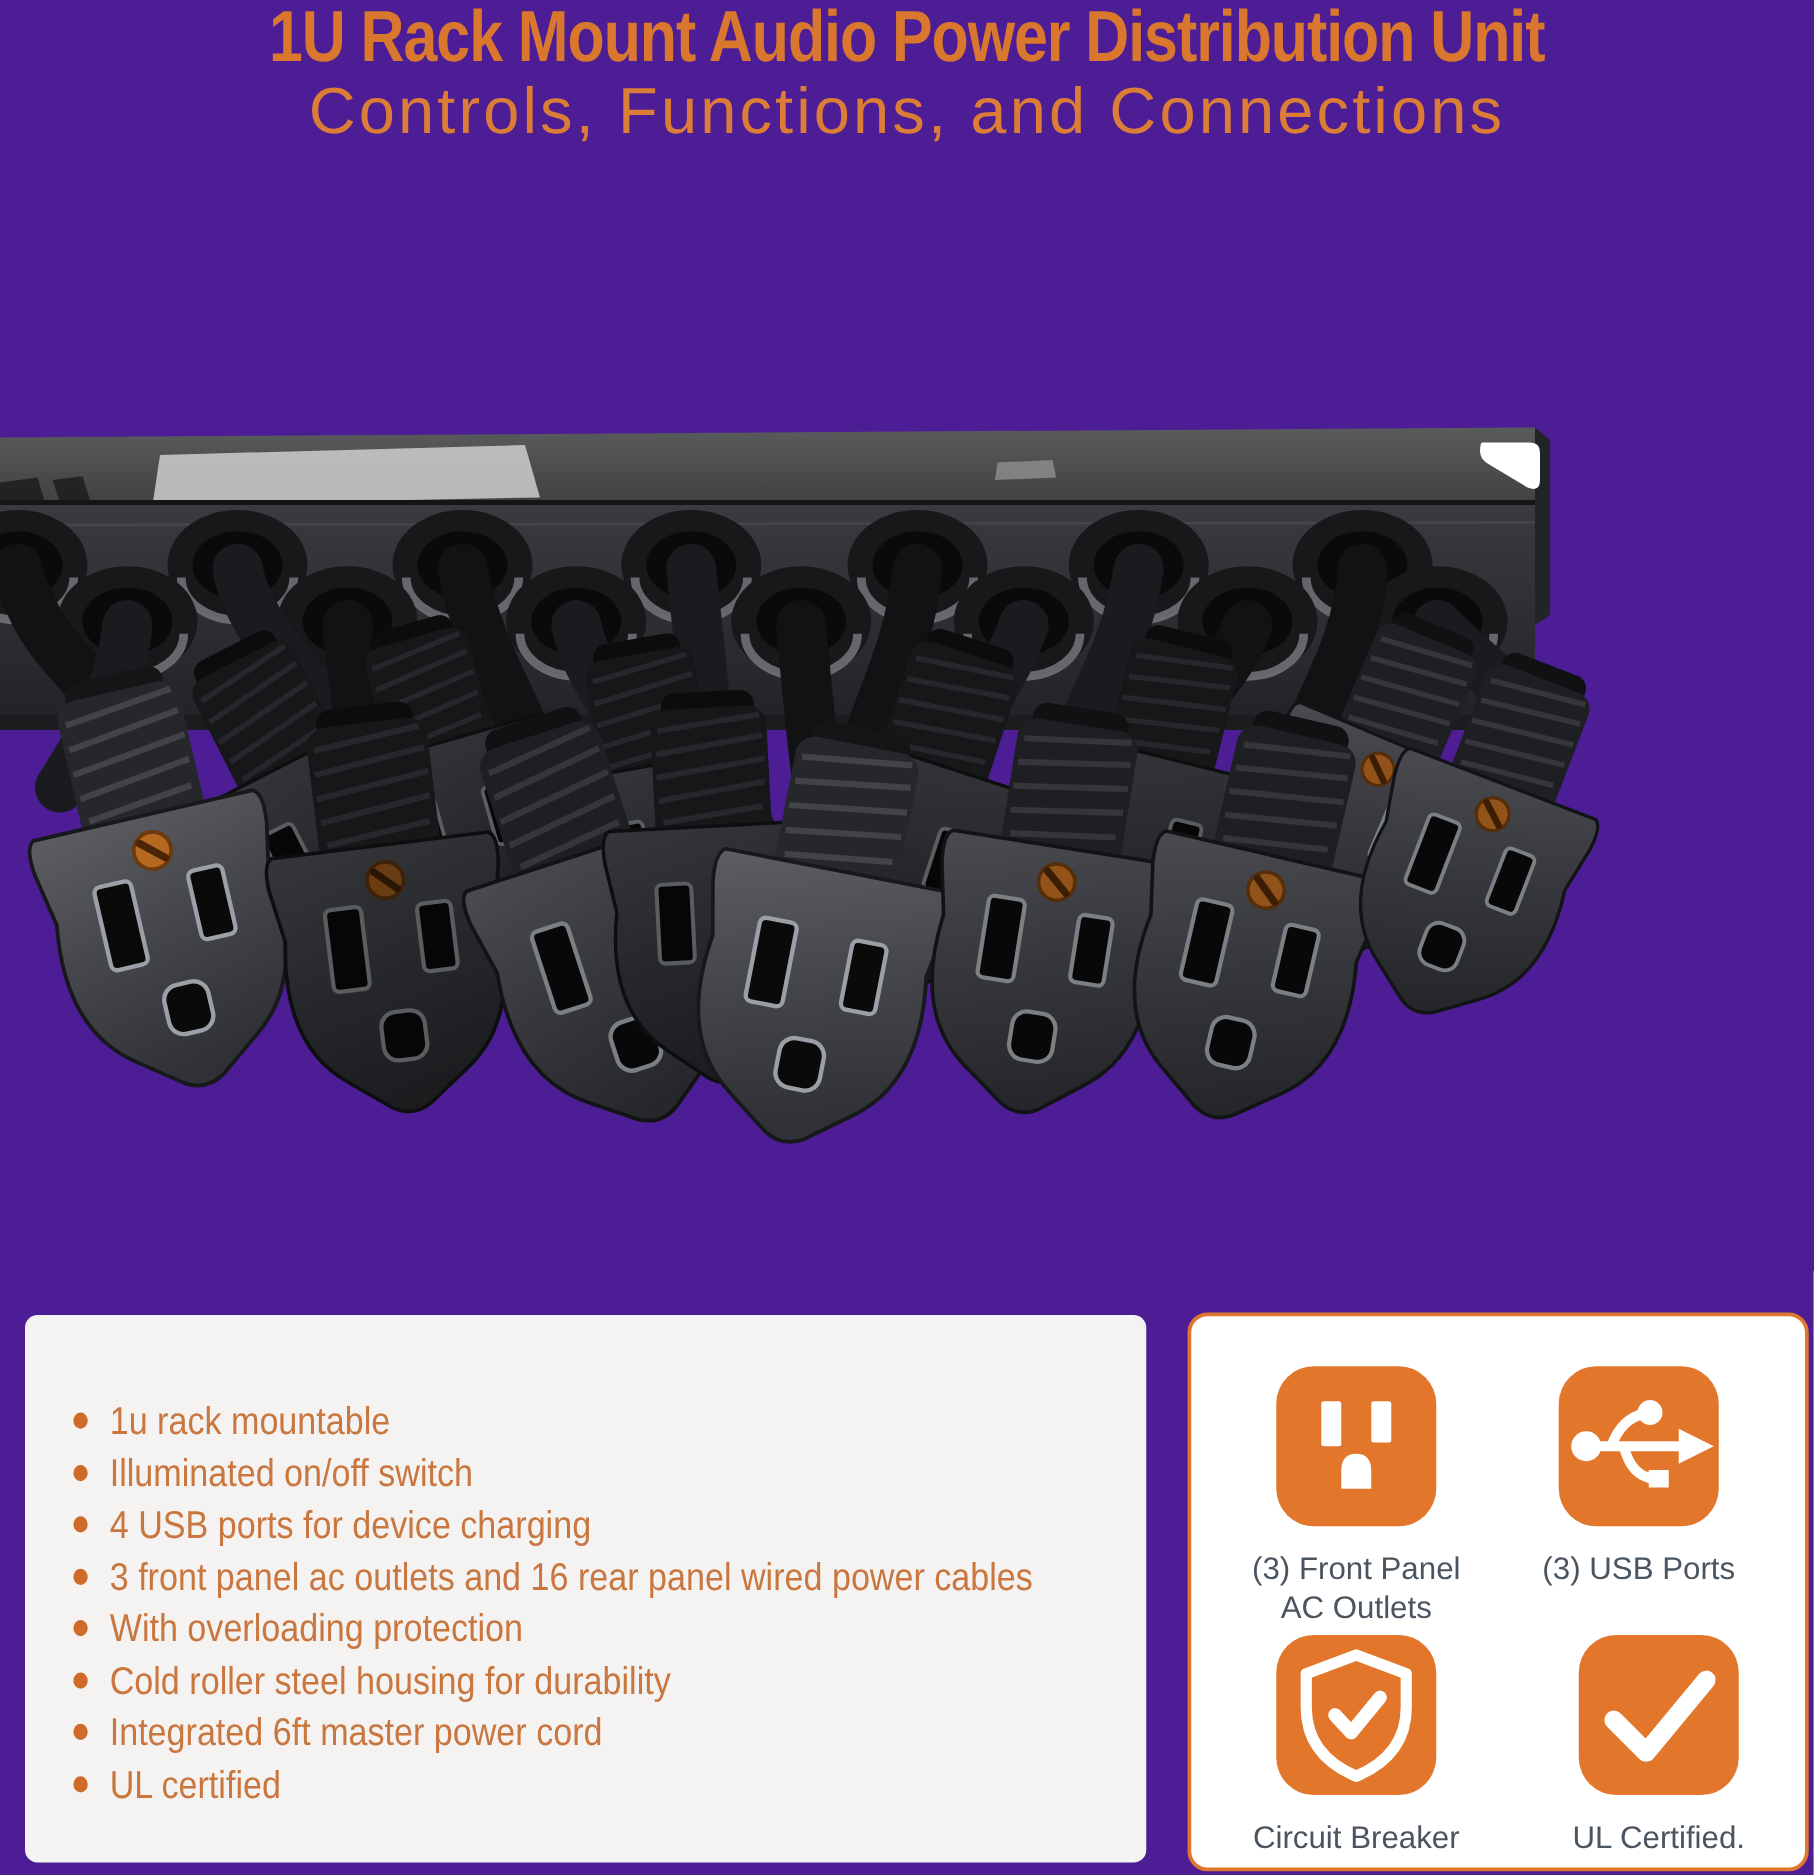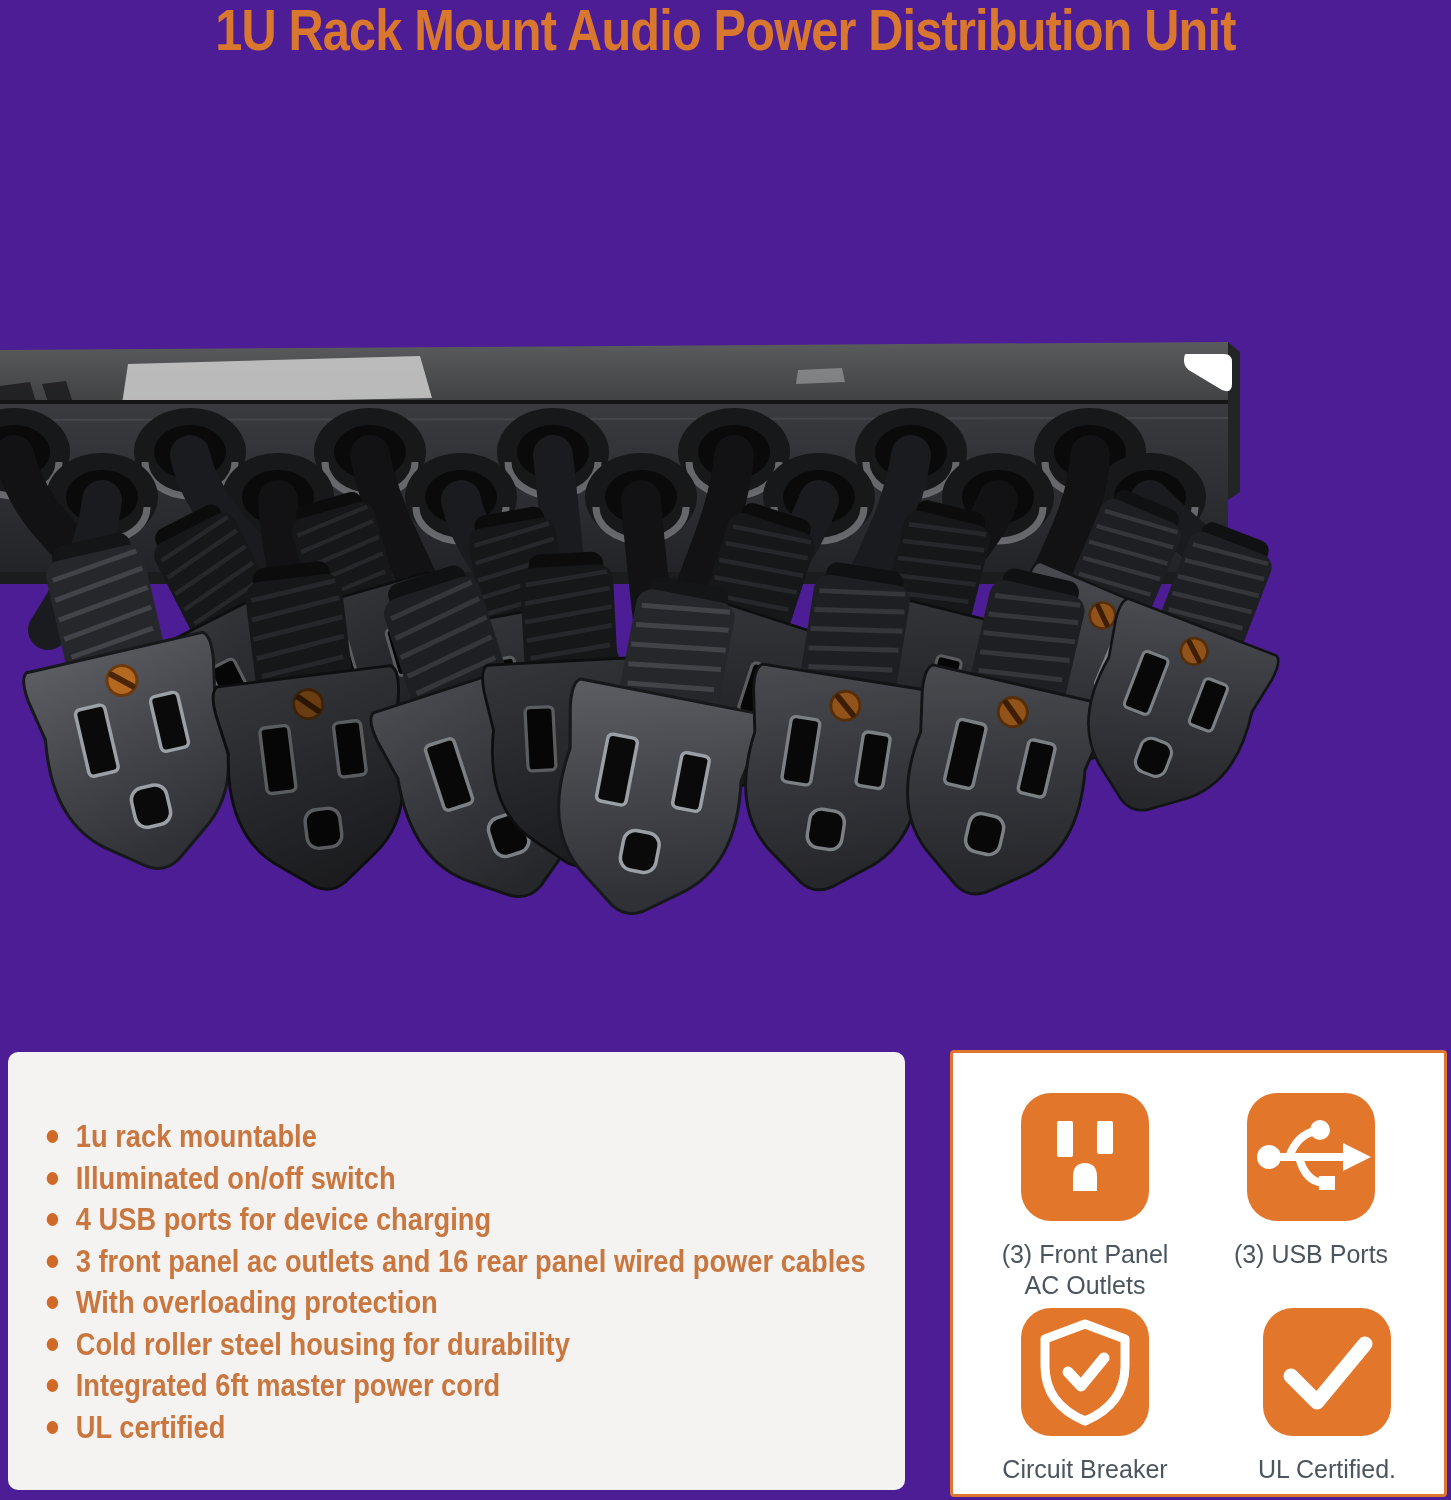--- a/index.html
+++ b/index.html
@@ -17,45 +17,46 @@
   
   .photo{position:absolute;top:340px;left:0;width:1451px;height:700px;}
   .phead{fill:url(#headGrad);stroke:#17181a;stroke-width:3;}
   .pslot{fill:#0a0a0b;stroke:#9aa0a6;stroke-width:3.5;}
   .pscrew{fill:#b5681f;stroke:#6b3a0d;stroke-width:3;}
   .pscrewslot{stroke:#4a2506;stroke-width:6;stroke-linecap:round;fill:none;}
   use.plug-dark{filter:brightness(.58);}
   use.plug-mid{filter:brightness(.8);}
 
   
-  .features{position:absolute;left:8px;top:1052px;width:897px;height:438px;background:#F4F3F2;
-            border-radius:10px;font-weight:bold;}
+  .features{position:absolute;left:20px;top:1052px;width:897px;height:438px;background:#F4F3F2;
+            border-radius:10px;}
   .features ul{list-style:none;margin:0;padding:64px 0 0 44px;transform:scaleX(.88);
                transform-origin:left top;}
   .features li{display:flex;align-items:flex-start;line-height:41.5px;font-size:31px;
                color:#C9763F;white-space:nowrap;}
   .features .dot{flex:0 0 13px;width:13px;height:13px;border-radius:50%;background:#CF6A28;
                  margin:14px 20px 0 0;}
 
   
   .badges{position:absolute;left:950px;top:1050px;width:497px;height:447px;border:3px solid #DF7630;
-          border-radius:4px;box-sizing:border-box;background:#fff;}
+          border-radius:16px;box-sizing:border-box;background:#fff;}
   .cell{position:absolute;width:248px;text-align:center;}
   .cell .tile{display:inline-block;width:128px;height:128px;border-radius:30px;background:#E2762B;}
   .cell .cap{margin-top:14px;font-size:25px;line-height:31px;color:#4B5560;white-space:pre-line;}
   .c1{left:8px;top:40px;}  .c2{left:234px;top:40px;}
   .c3{left:8px;top:255px;} .c4{left:250px;top:255px;}
 </style>
 </head>
 <body>
 
 <div class="canvas">
 
   <div class="hdr">
     <h1><span>1U Rack Mount Audio Power Distribution Unit</span></h1>
+    <h2>Controls, Functions, and Connections</h2>
   </div>
 
   <div class="photo">
     <svg width="1451" height="700" viewBox="0 0 1451 700" xmlns="http://www.w3.org/2000/svg">
       <defs>
         <linearGradient id="topGrad" x1="0" y1="0" x2="0" y2="1">
           <stop offset="0" stop-color="#5a5b5d"></stop>
             <stop offset="1" stop-color="#3d3e40"></stop>
         </linearGradient>
         <linearGradient id="faceGrad" x1="0" y1="0" x2="0" y2="1">

